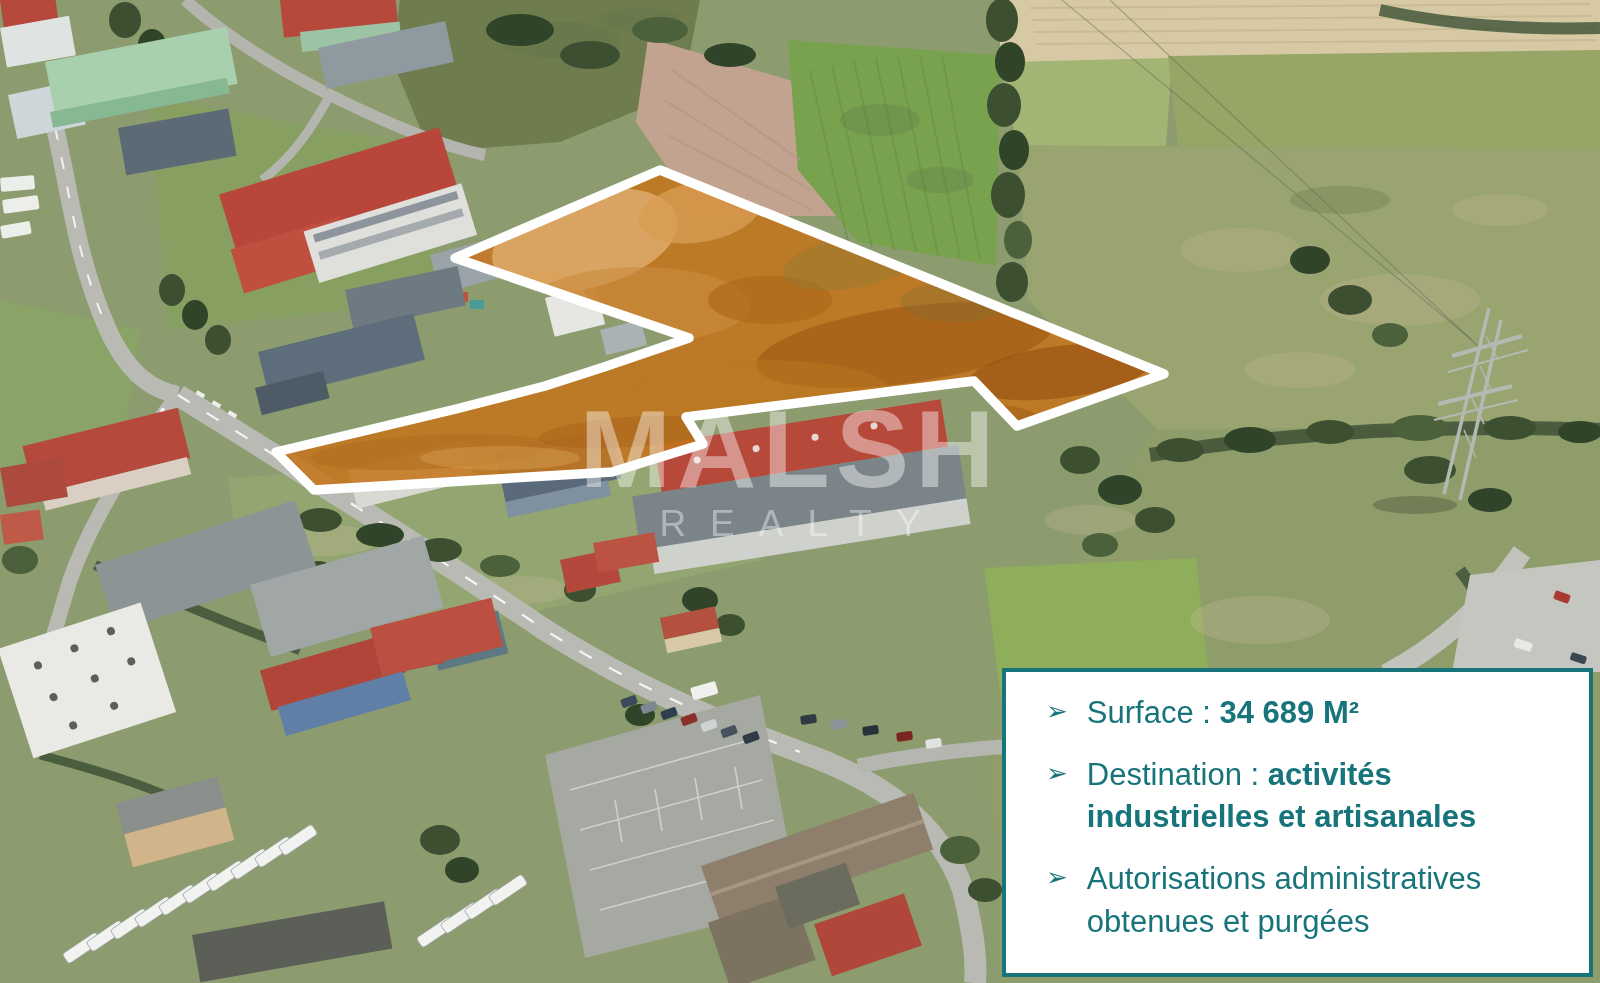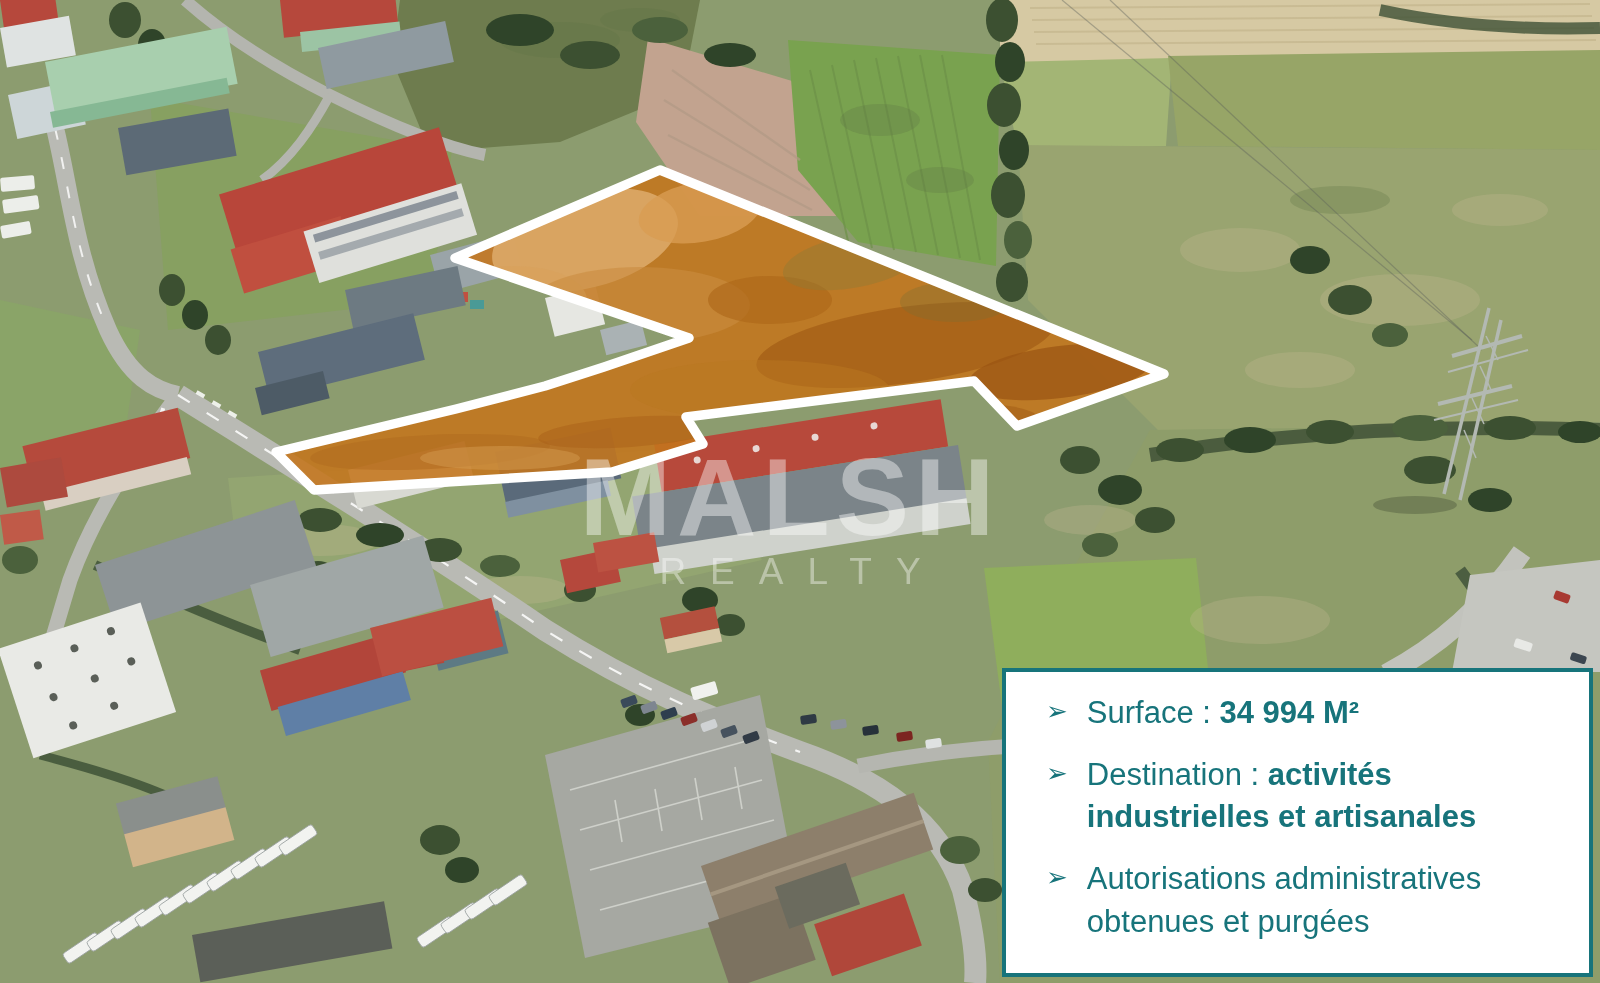--- a/index.html
+++ b/index.html
@@ -9,21 +9,21 @@
   .pfill{fill:#c4751c;fill-opacity:.88;}
   .pline{fill:none;stroke:#ffffff;stroke-width:9.5;stroke-linejoin:round;stroke-linecap:round;}
   .tr{fill:#3c5031;}
   .tr2{fill:#2f4429;}
   .tr3{fill:#4b613c;}
   .mot{fill:#c9bc96;opacity:.28;}
   .motd{fill:#5c7344;opacity:.28;}
   .bus{fill:#f2f3f0;stroke:#9aa0a0;stroke-width:.8;}
   .pstripe{stroke:#d8dad4;stroke-width:1.6;}
   .watermark{position:absolute;left:540px;top:394px;width:500px;text-align:center;
-             color:rgba(255,255,255,.42);pointer-events:none;margin-top:48px;}
+             color:rgba(255,255,255,.42);pointer-events:none;}
   .wm-brand{font-size:110px;font-weight:800;letter-spacing:6px;line-height:1.0;}
   .wm-sub{font-size:37px;font-weight:400;letter-spacing:24px;text-indent:24px;line-height:1.1;
           color:rgba(255,255,255,.40);}
   .info-box{position:absolute;left:1002px;top:668px;width:591px;height:309px;background:#ffffff;
             border:4px solid #17747b;box-sizing:border-box;padding:20px 24px 0 40px;}
   .info-item{display:flex;gap:19px;margin-bottom:20px;color:#17747b;font-size:31px;
              line-height:1.36;font-weight:400;}
   .info-item .bullet{font-family:"DejaVu Sans",sans-serif;font-size:26px;line-height:1.3;
                      margin-top:3px;flex:0 0 auto;}
   .info-item .txt{flex:1 1 auto;max-width:470px;}
@@ -408,21 +408,21 @@
 </svg>
 
 <div class="watermark">
   <div class="wm-brand">MALSH</div>
   <div class="wm-sub">REALTY</div>
 </div>
 
 <div class="info-box">
   <div class="info-item">
     <span class="bullet">➢</span>
-    <span class="txt"><span>Surface : </span><span class="b">34 994 M²</span></span>
+    <span class="txt"><span>Surface : </span><span class="b">34 689 M²</span></span>
   </div>
   <div class="info-item">
     <span class="bullet">➢</span>
     <span class="txt"><span>Destination : </span><span class="b">activités industrielles et artisanales</span></span>
   </div>
   <div class="info-item">
     <span class="bullet">➢</span>
     <span class="txt"><span>Autorisations administratives obtenues et purgées</span><span class="b"></span></span>
   </div>
 </div>

